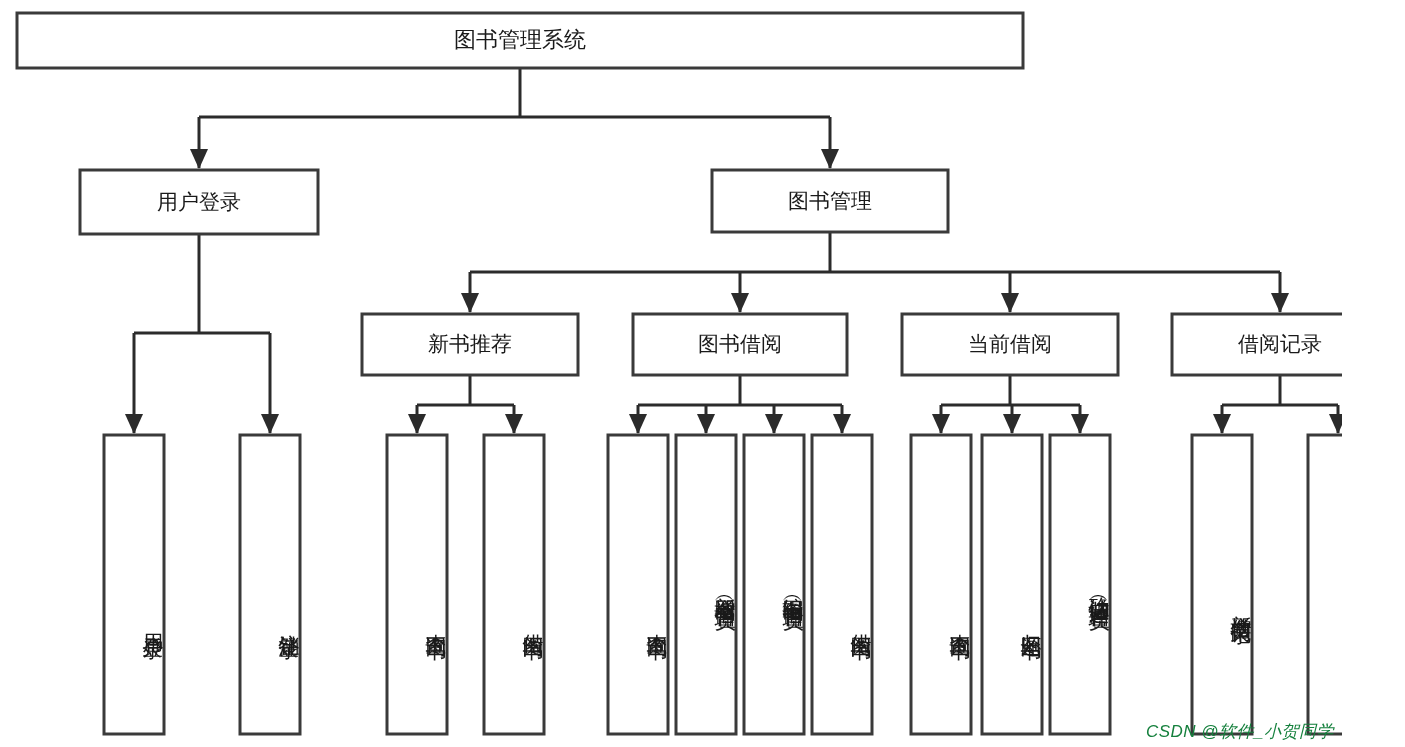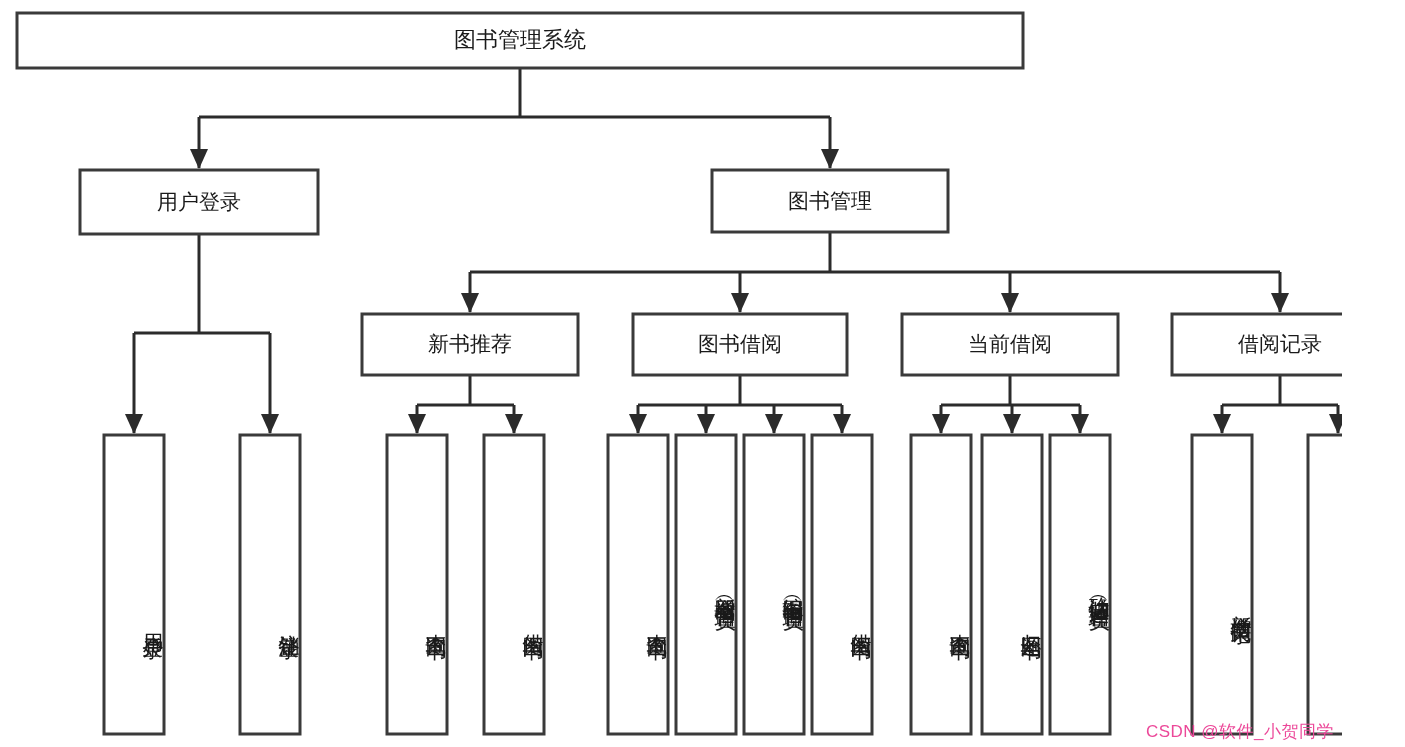--- a/index.html
+++ b/index.html
@@ -66,23 +66,24 @@
     color: #1a1a1a;
     pointer-events: none;
     box-sizing: border-box;
   }
   .watermark {
     position: absolute;
     right: 8px;
     bottom: 4px;
     font-family: "Liberation Sans", "DejaVu Sans", sans-serif;
     font-size: 17px;
-    color: #ec4899;
+    color: #15803d;
     letter-spacing: 0.5px;
     user-select: none;
+    font-style: italic;
   }
 </style>
 </head>
 <body>
 
 <div id="diagram-root">
 
   <svg id="tree-svg" viewBox="0 0 1405 747">
     <g id="connectors-layer">
         <line x1="520" y1="68" x2="520" y2="117" class="connector"></line>

